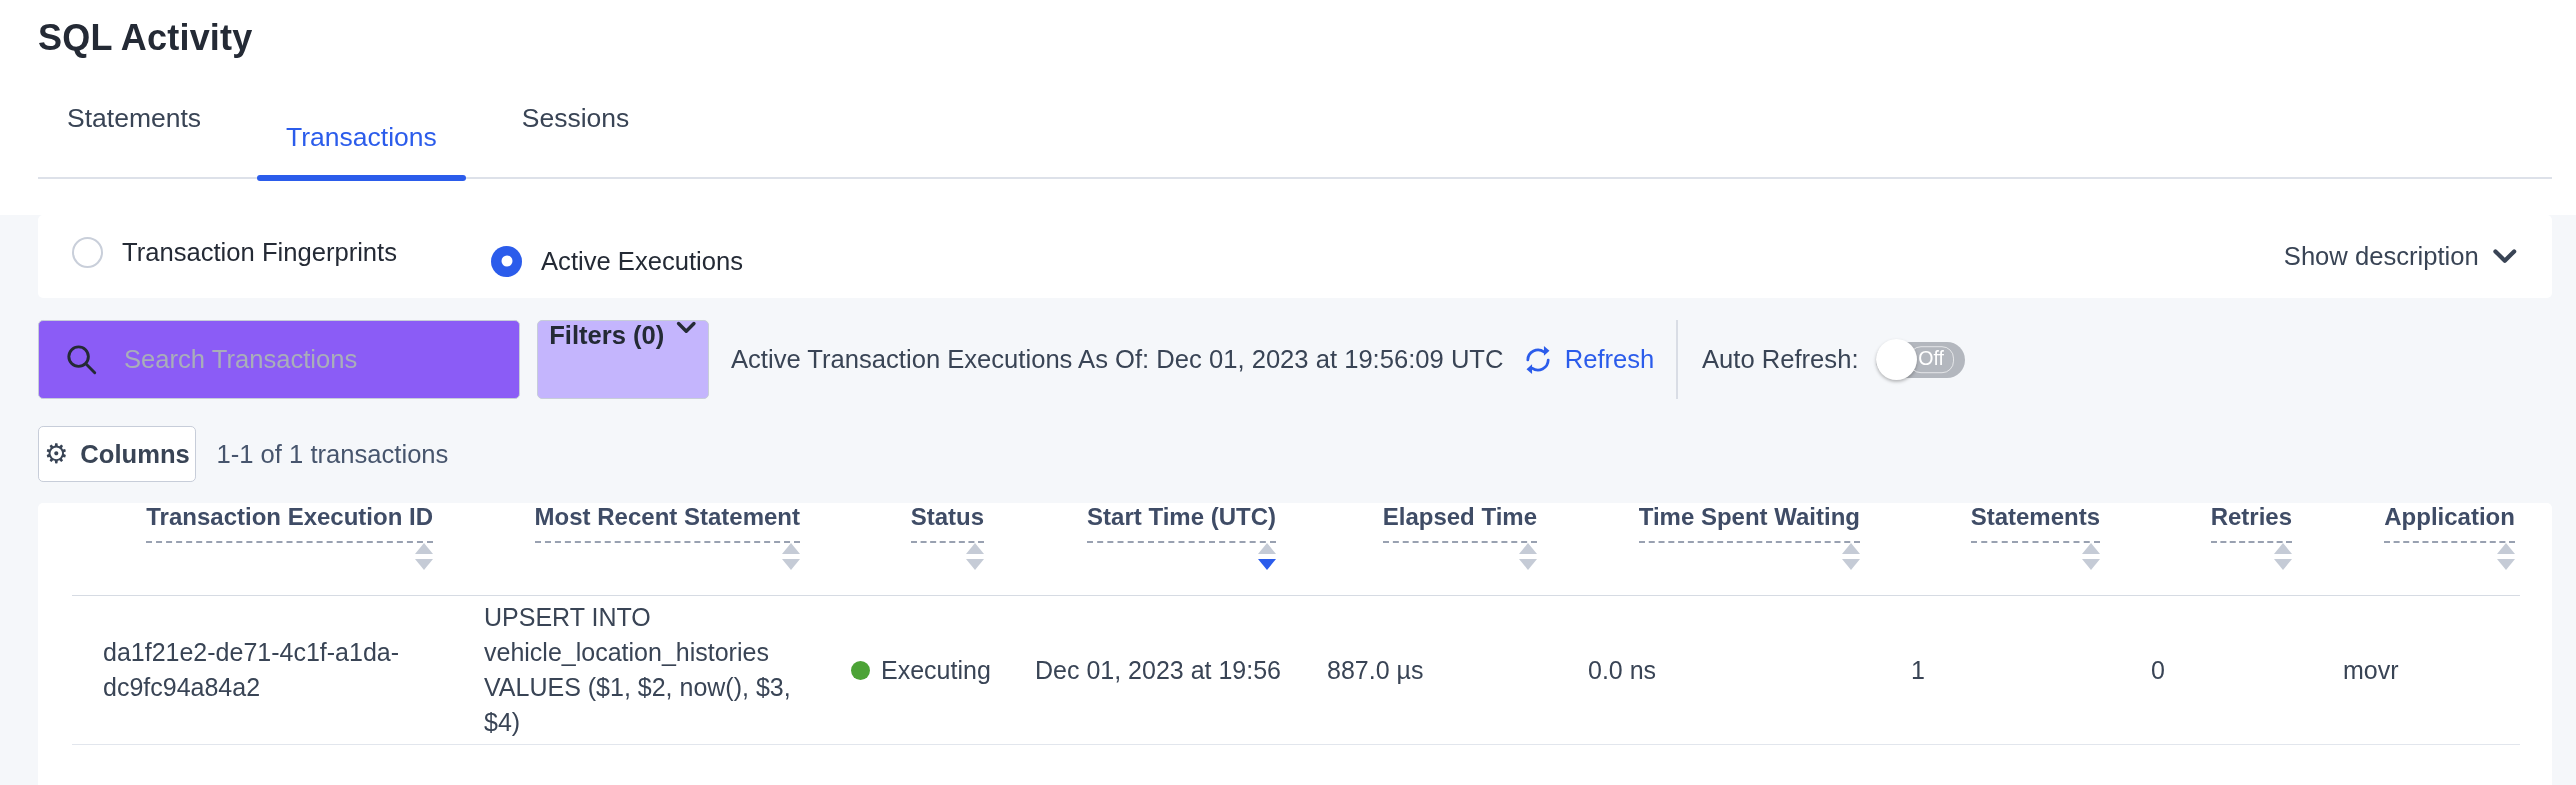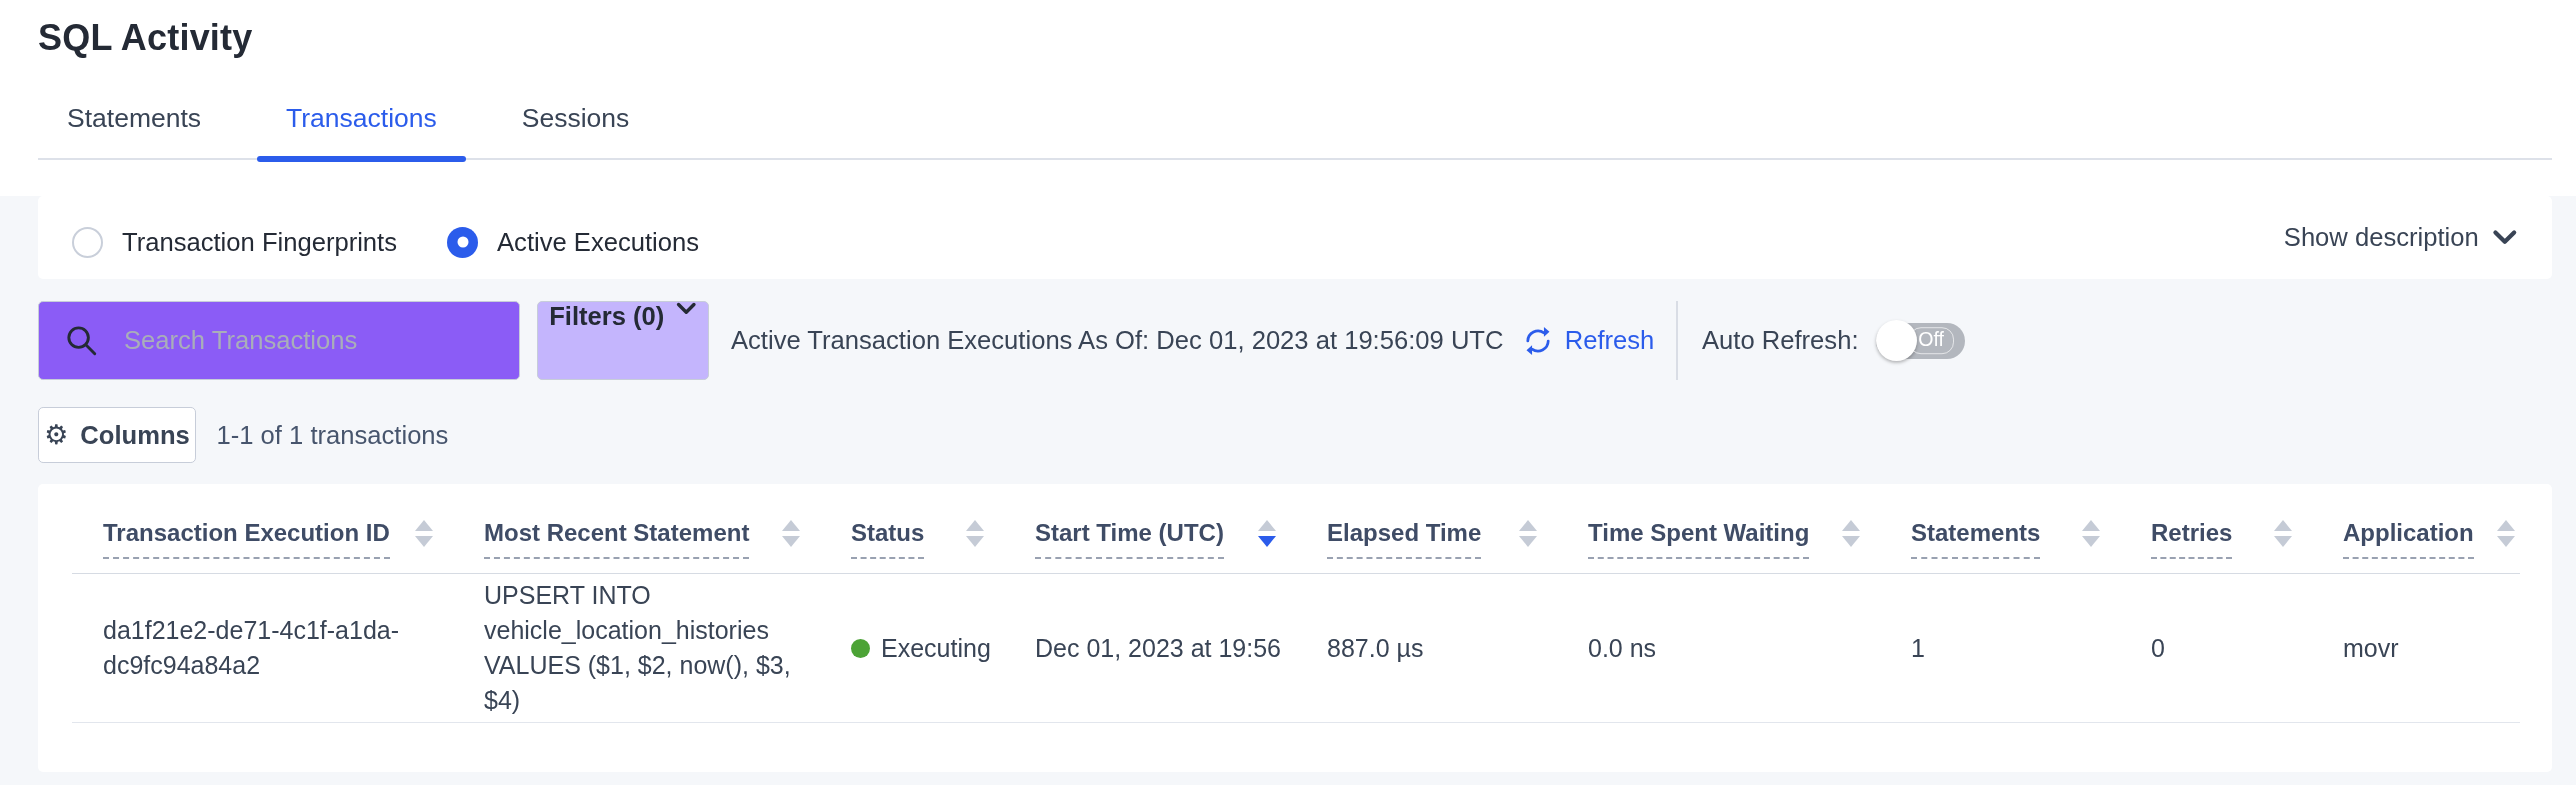--- a/index.html
+++ b/index.html
@@ -17,42 +17,42 @@
     padding: 17px 0 0 38px; letter-spacing: 0.2px;
   }
   .tabs {
     display: flex; margin: 44px 24px 0 38px;
     border-bottom: 2.6px solid #dde1e9;
   }
   .tab {
     font-size: 26.5px; color: #394455; padding: 0 29px 24px 29px;
     margin-right: 27px; cursor: pointer; position: relative; white-space: nowrap;
   }
-  .tab.active { color: #2b5ceb; }
+  .tab.active { color: #2b5ceb; margin-top: 19px; }
   .tab.active::after {
     content: ""; position: absolute; left: 0; right: 0; bottom: -4.3px;
     height: 6.8px; background: #2b5ceb; border-radius: 4.3px;
   }
 
   
   .lower {
     background: #f5f7fa; height: 611px;
     padding: 0 24px 0 38px;
   }
   .card {
     background: #ffffff; border-radius: 5.1px;
   }
 
   
   .mode-card {
     margin-top: 36px; height: 83px;
     display: flex; align-items: center; justify-content: space-between;
     padding: 0 34px;
   }
-  .radio-group { display: flex; align-items: flex-end; }
+  .radio-group { display: flex; align-items: flex-start; gap: 44px; }
   .radio-option { display: flex; align-items: center; cursor: pointer; }
   .radio-option + .radio-option { margin-left: 50px; margin-top: 9px; }
   .radio-circle {
     width: 31px; height: 31px; border-radius: 50%;
     border: 2.6px solid #c9cfda; background: #fff; flex: none;
   }
   .radio-circle.selected {
     border: none; background: #2b5ceb; position: relative;
   }
   .radio-circle.selected::after {
@@ -119,21 +119,21 @@
   .table-card { margin-top: 20.5px; height: 288px; padding: 0 34px; overflow: hidden; }
   table { table-layout: fixed; border-collapse: collapse; width: 2448px; }
   col.c1 { width: 412px; } col.c2 { width: 367px; } col.c3 { width: 184px; }
   col.c4 { width: 292px; } col.c5 { width: 261px; } col.c6 { width: 323px; }
   col.c7 { width: 240px; } col.c8 { width: 192px; } col.c9 { width: 177px; }
   thead tr { border-bottom: 1.7px solid #d6dbe3; }
   tbody tr { border-bottom: 1.7px solid #e2e6ed; }
   th { height: 90px; vertical-align: bottom; padding: 0 51px 13.7px 0; cursor: pointer; }
   th.first, td.first { padding-left: 31px; }
   th.last { padding-right: 5.1px; }
-  .th-inner { display: flex; align-items: flex-end; justify-content: space-between; }
+  .th-inner { display: flex; align-items: flex-end; justify-content: space-between; flex-direction: column; }
   .th-label {
     font-size: 24px; font-weight: 700; color: #3f4c66; text-align: left;
     border-bottom: 2.6px dashed #99a1b1; padding-bottom: 10.2px; white-space: nowrap;
   }
   .sort { display: inline-flex; flex-direction: column; gap: 5.1px; margin-bottom: 12px; }
   .sort .tri-up {
     width: 0; height: 0;
     border-left: 9.4px solid transparent; border-right: 9.4px solid transparent;
     border-bottom: 11px solid #c5cbd6;
   }

